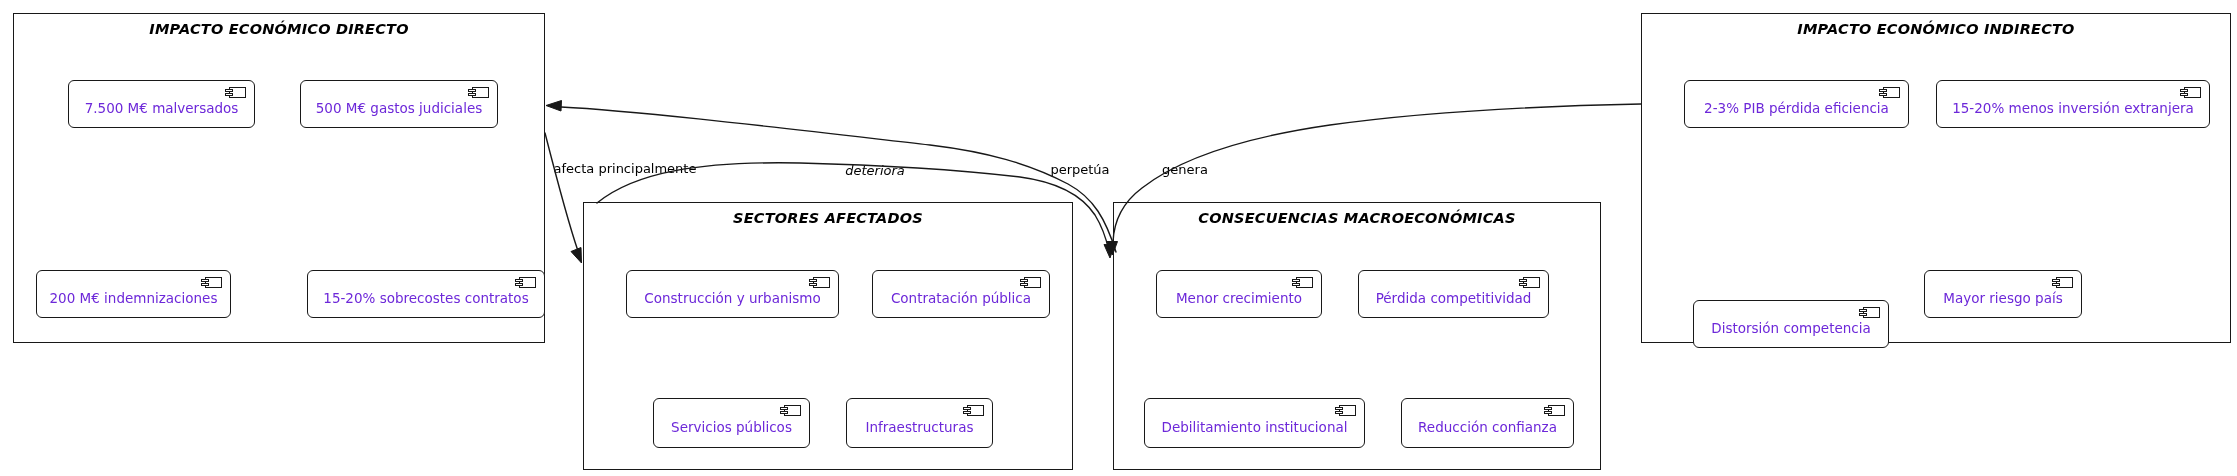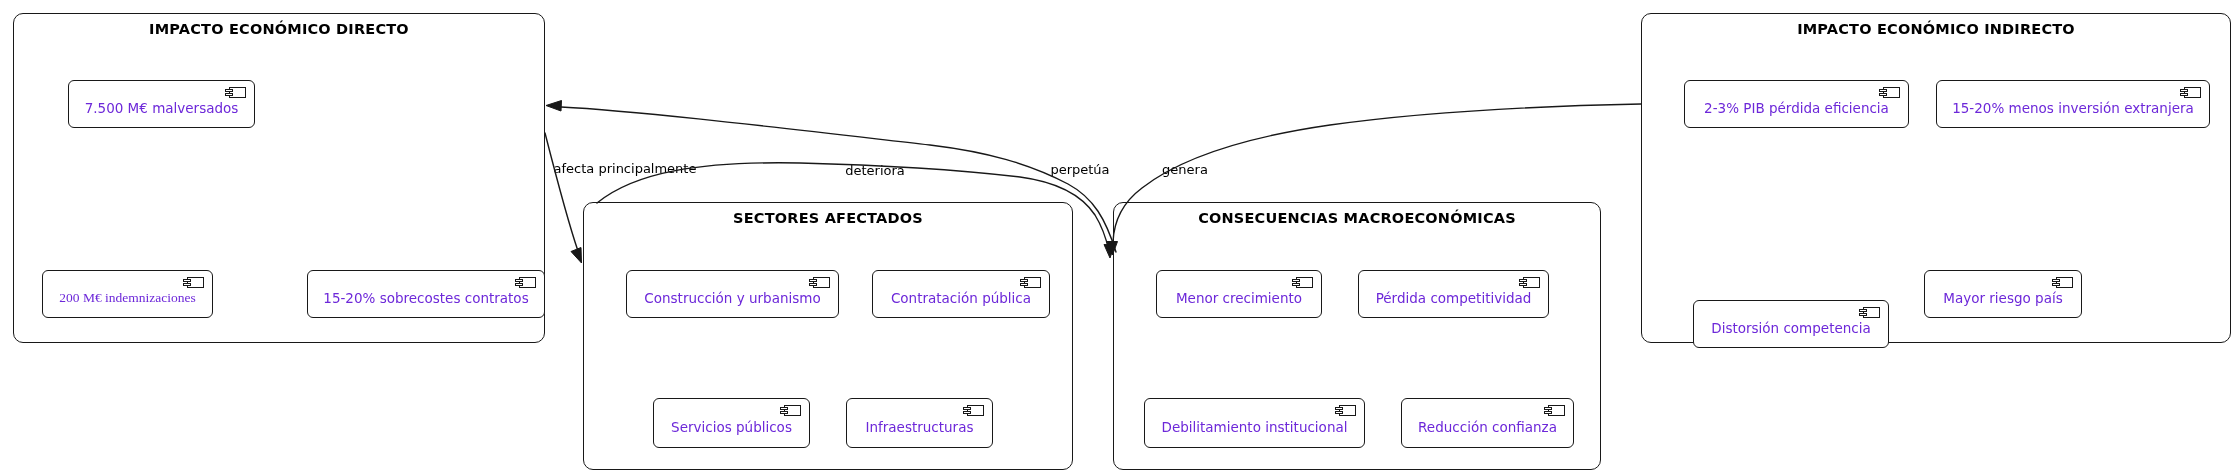--- a/index.html
+++ b/index.html
@@ -7,23 +7,24 @@
     position:relative;
     width:2237px;height:476px;
     background:#ffffff;
     font-family:"DejaVu Sans", sans-serif;
     color:#000;
     overflow:hidden;
   }
   .pkg{
     position:absolute;
     border:1.6px solid #181818;
-    border-radius:10px;
+    border-radius:0;
     background:transparent;
     box-sizing:border-box;
+    font-style:italic;
   }
   .pkg-title{
     position:absolute;
     top:7px;left:0;right:0;
     text-align:center;
     font-weight:bold;
     font-size:14.5px;
     letter-spacing:0.2px;
     color:#000;
   }
@@ -87,21 +88,28 @@
   <div class="pkg" style="left:13px;top:13px;width:532px;height:330px;">
     <div class="pkg-title">IMPACTO ECONÓMICO DIRECTO</div>
   </div>
   <div class="comp" style="left:68px;top:80px;width:187px;height:48px;">
     <span class="cicon">
         <span class="tab t1"></span>
         <span class="tab t2"></span>
       </span>
     <div class="comp-label">7.500 M€ malversados</div>
   </div>
-  <div class="comp" style="left:42px;top:270px;width:171px;height:48px;font-family:Liberation Serif, serif;">
+  <div class="comp" style="left:300px;top:80px;width:198px;height:48px;">
+    <span class="cicon">
+        <span class="tab t1"></span>
+        <span class="tab t2"></span>
+      </span>
+    <div class="comp-label">500 M€ gastos judiciales</div>
+  </div>
+  <div class="comp" style="left:36px;top:270px;width:195px;height:48px;">
     <span class="cicon">
         <span class="tab t1"></span>
         <span class="tab t2"></span>
       </span>
     <div class="comp-label">200 M€ indemnizaciones</div>
   </div>
   <div class="comp" style="left:273px;top:270px;width:238px;height:48px;margin-left:34px;">
     <span class="cicon">
         <span class="tab t1"></span>
         <span class="tab t2"></span>
@@ -199,21 +207,21 @@
   </div>
   <div class="comp" style="left:1924px;top:270px;width:158px;height:48px;">
     <span class="cicon">
         <span class="tab t1"></span>
         <span class="tab t2"></span>
       </span>
     <div class="comp-label">Mayor riesgo país</div>
   </div>
 
   <div class="edge-label" style="left:625px;top:168px;">afecta principalmente</div>
-  <div class="edge-label" style="left:875px;top:170px;">deteriora</div>
+  <div class="edge-label" style="left:875px;top:170px;font-style:italic;">deteriora</div>
   <div class="edge-label" style="left:1080px;top:169px;">perpetúa</div>
   <div class="edge-label" style="left:1185px;top:169px;">genera</div>
 
   <svg class="edges" viewBox="0 0 2237 476">
 
     <g>
       <path d="M545,133 C556,176 567,219 578,251"></path>
       <polygon points="581.5,263 581,247.5 571,251.5"></polygon>
     </g>
 

